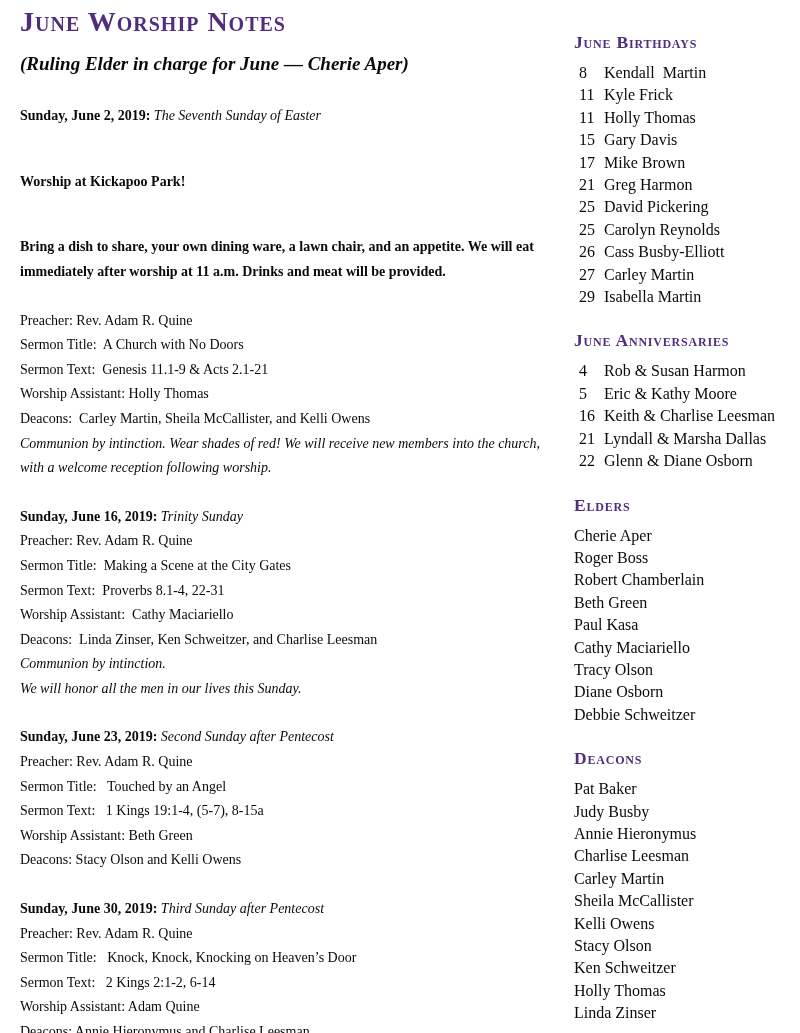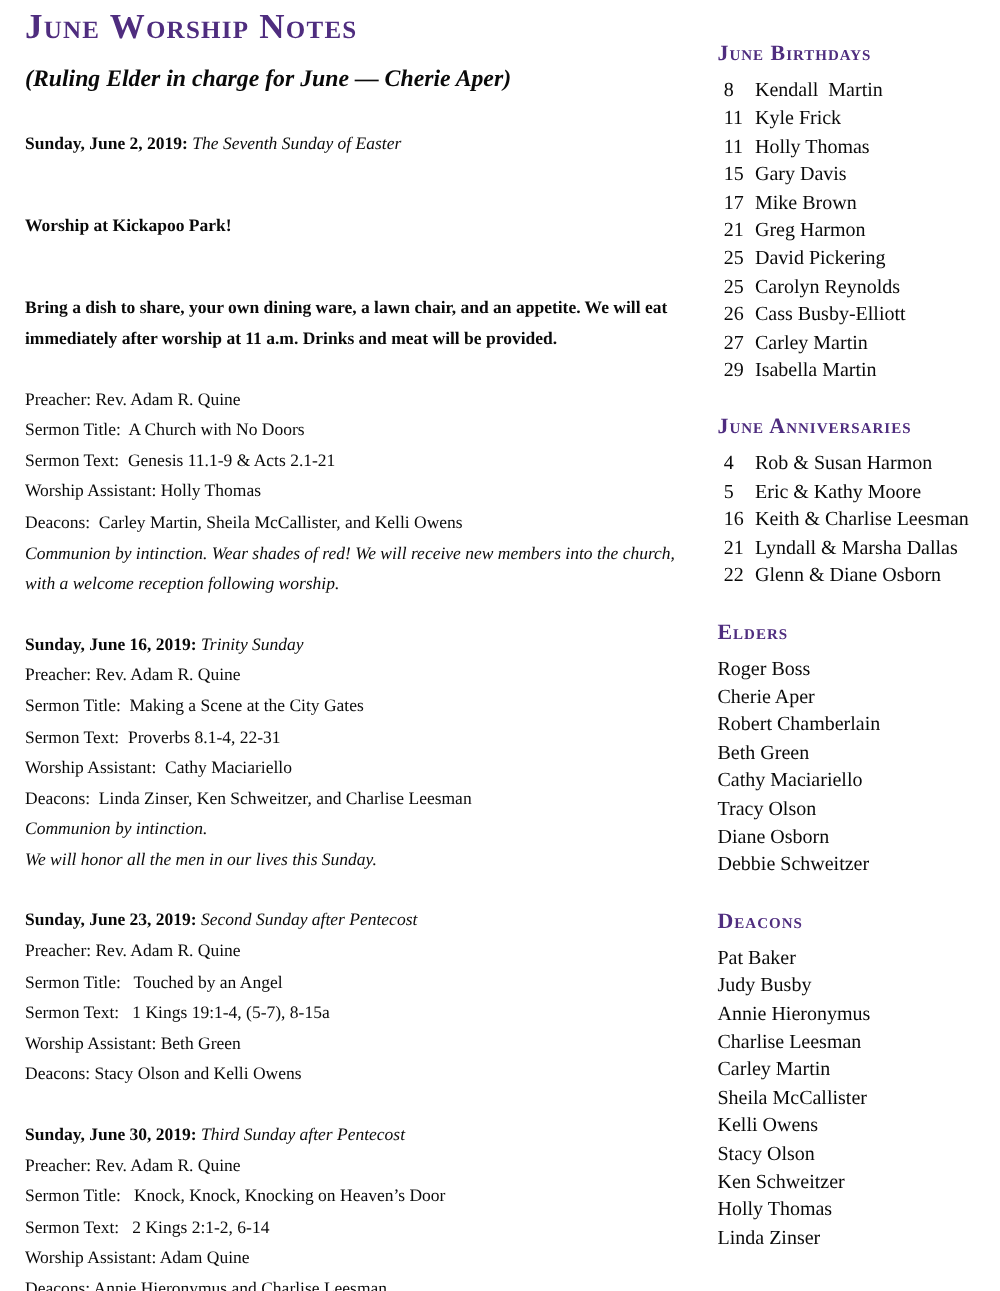--- a/index.html
+++ b/index.html
@@ -238,24 +238,25 @@
             <span class="num">22</span>
             <span class="name">Glenn &amp; Diane Osborn</span>
           </div>
         </div>
     </section>
 
     <section class="side-section">
       <h2 class="side-heading">Elders</h2>
       <div class="plain">
 
-      <p>Roger Boss</p>
-          <p>Cherie Aper</p>
+      <p>Cherie Aper</p>
+          <p>Roger Boss</p>
           <p>Robert Chamberlain</p>
           <p>Beth Green</p>
+          <p>Paul Kasa</p>
           <p>Cathy Maciariello</p>
           <p>Tracy Olson</p>
           <p>Diane Osborn</p>
           <p>Debbie Schweitzer</p>
         </div>
     </section>
 
     <section class="side-section">
       <h2 class="side-heading">Deacons</h2>
       <div class="plain">

